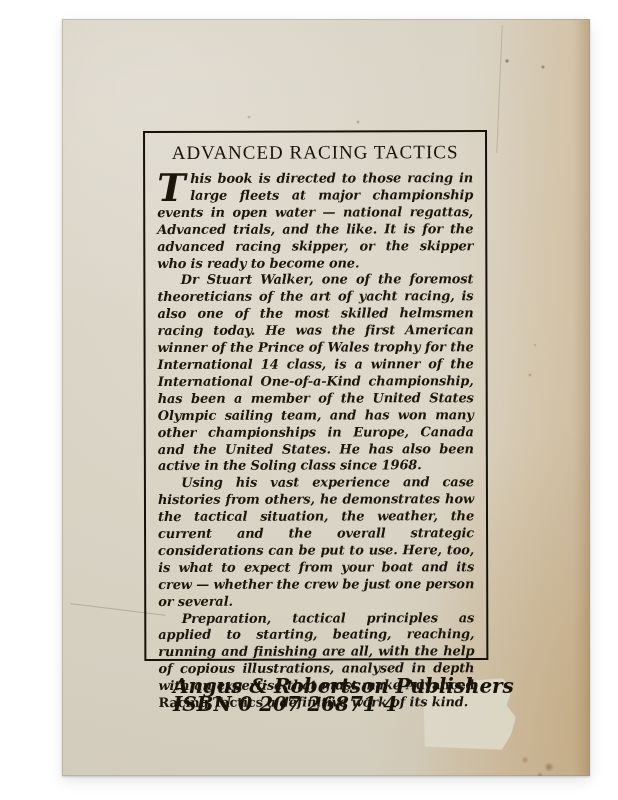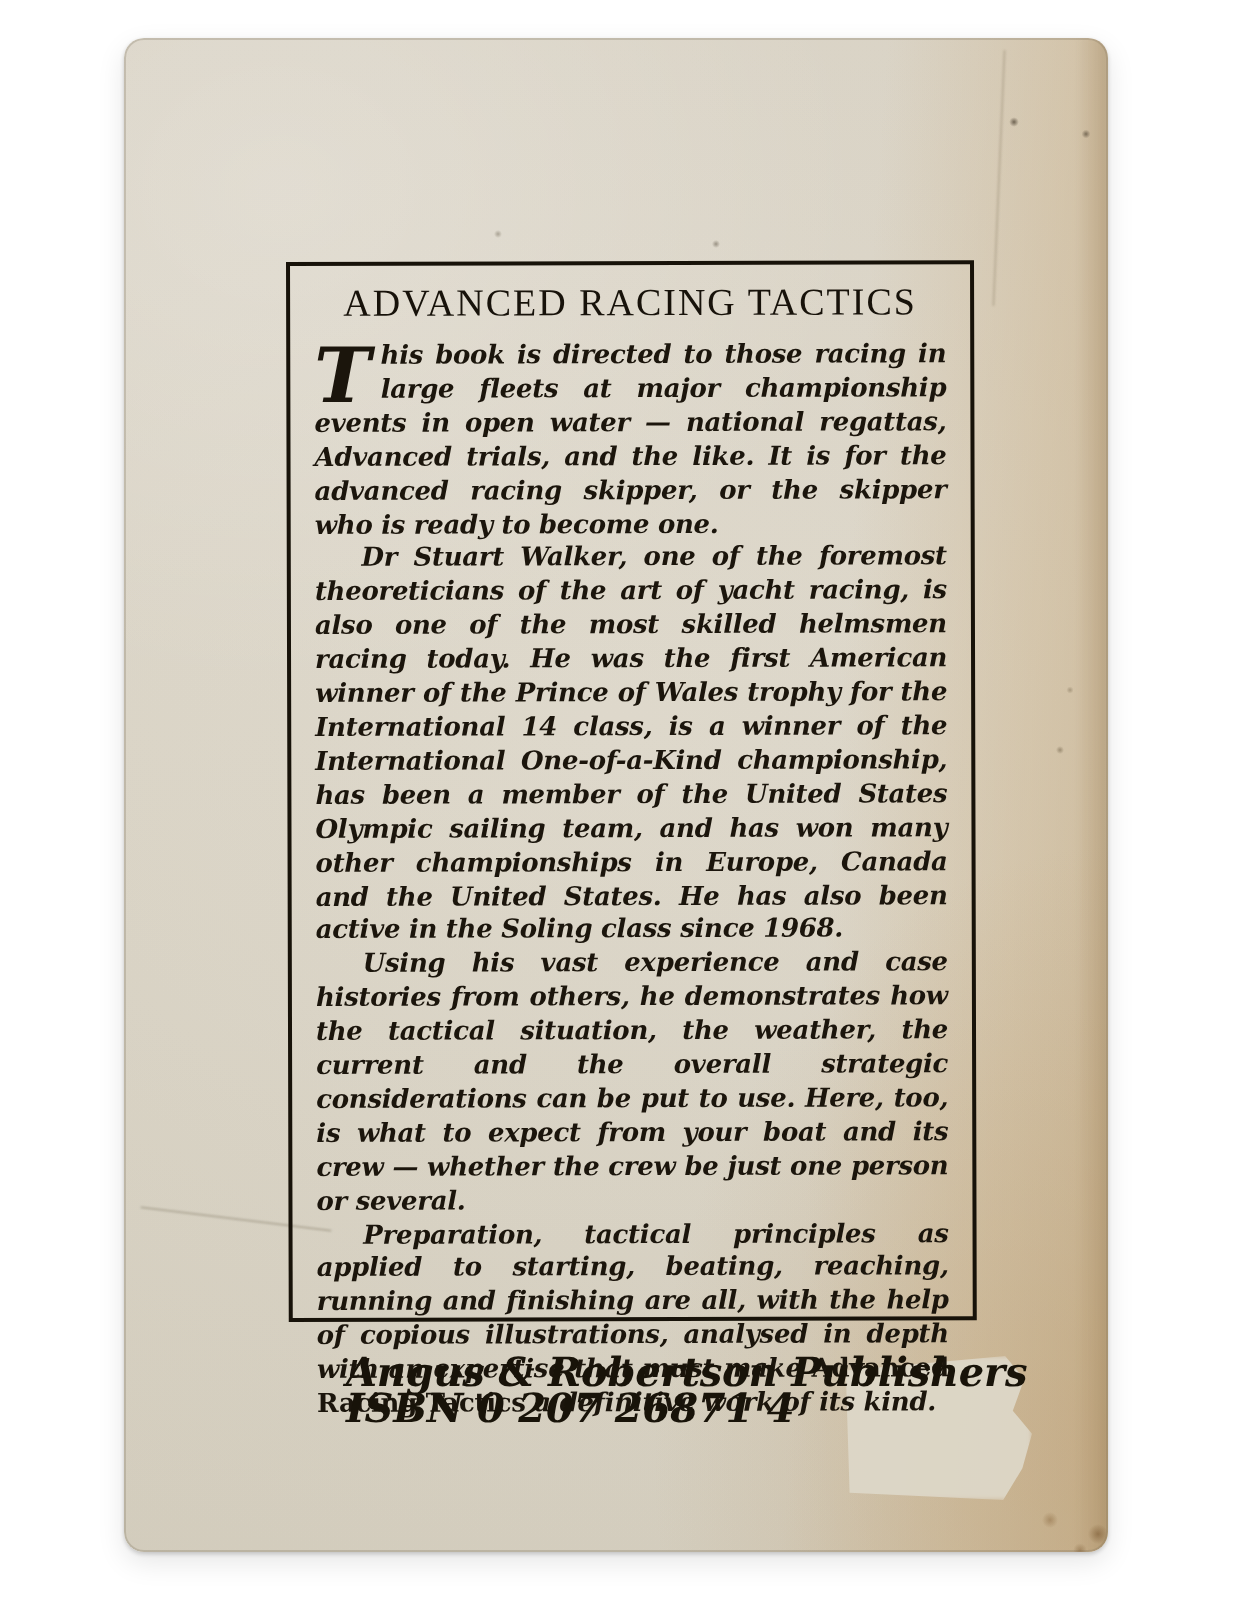--- a/index.html
+++ b/index.html
@@ -12,26 +12,27 @@
   }
   
   .book{
     position:absolute;left:62px;top:19px;width:492px;height:757px;
     background:
       radial-gradient(ellipse 420px 360px at 16% 10%, rgba(255,255,255,0.20), transparent 70%),
       radial-gradient(ellipse 330px 430px at 102% 94%, rgba(188,156,110,0.45), transparent 72%),
       linear-gradient(94deg, rgba(205,180,140,0) 70%, rgba(203,176,134,0.42) 87%, rgba(193,164,120,0.55) 100%),
       radial-gradient(ellipse 700px 500px at 50% 45%, rgba(255,255,255,0.06), rgba(150,140,118,0.10) 95%),
       linear-gradient(180deg,#dfd9cc 0%,#dcd6c8 45%,#d9d3c4 100%);
-    border-radius:10px;
+    border-radius:0;
     box-shadow:
       inset 0 0 0 1px rgba(125,114,92,0.28),
       0 1px 2px rgba(0,0,0,0.18),
       0 5px 14px rgba(0,0,0,0.10);
     overflow:hidden;
+    padding-left:36px;
   }
   
   .edge-wear{
     position:absolute;top:0;right:0;width:16px;height:100%;
     background:linear-gradient(to right, rgba(170,140,98,0) 0%, rgba(160,130,88,0.28) 70%, rgba(130,100,60,0.30) 100%);
     filter:blur(1px);
   }
   
   .sticker{
     position:absolute;left:358px;top:659px;width:96px;height:72px;

